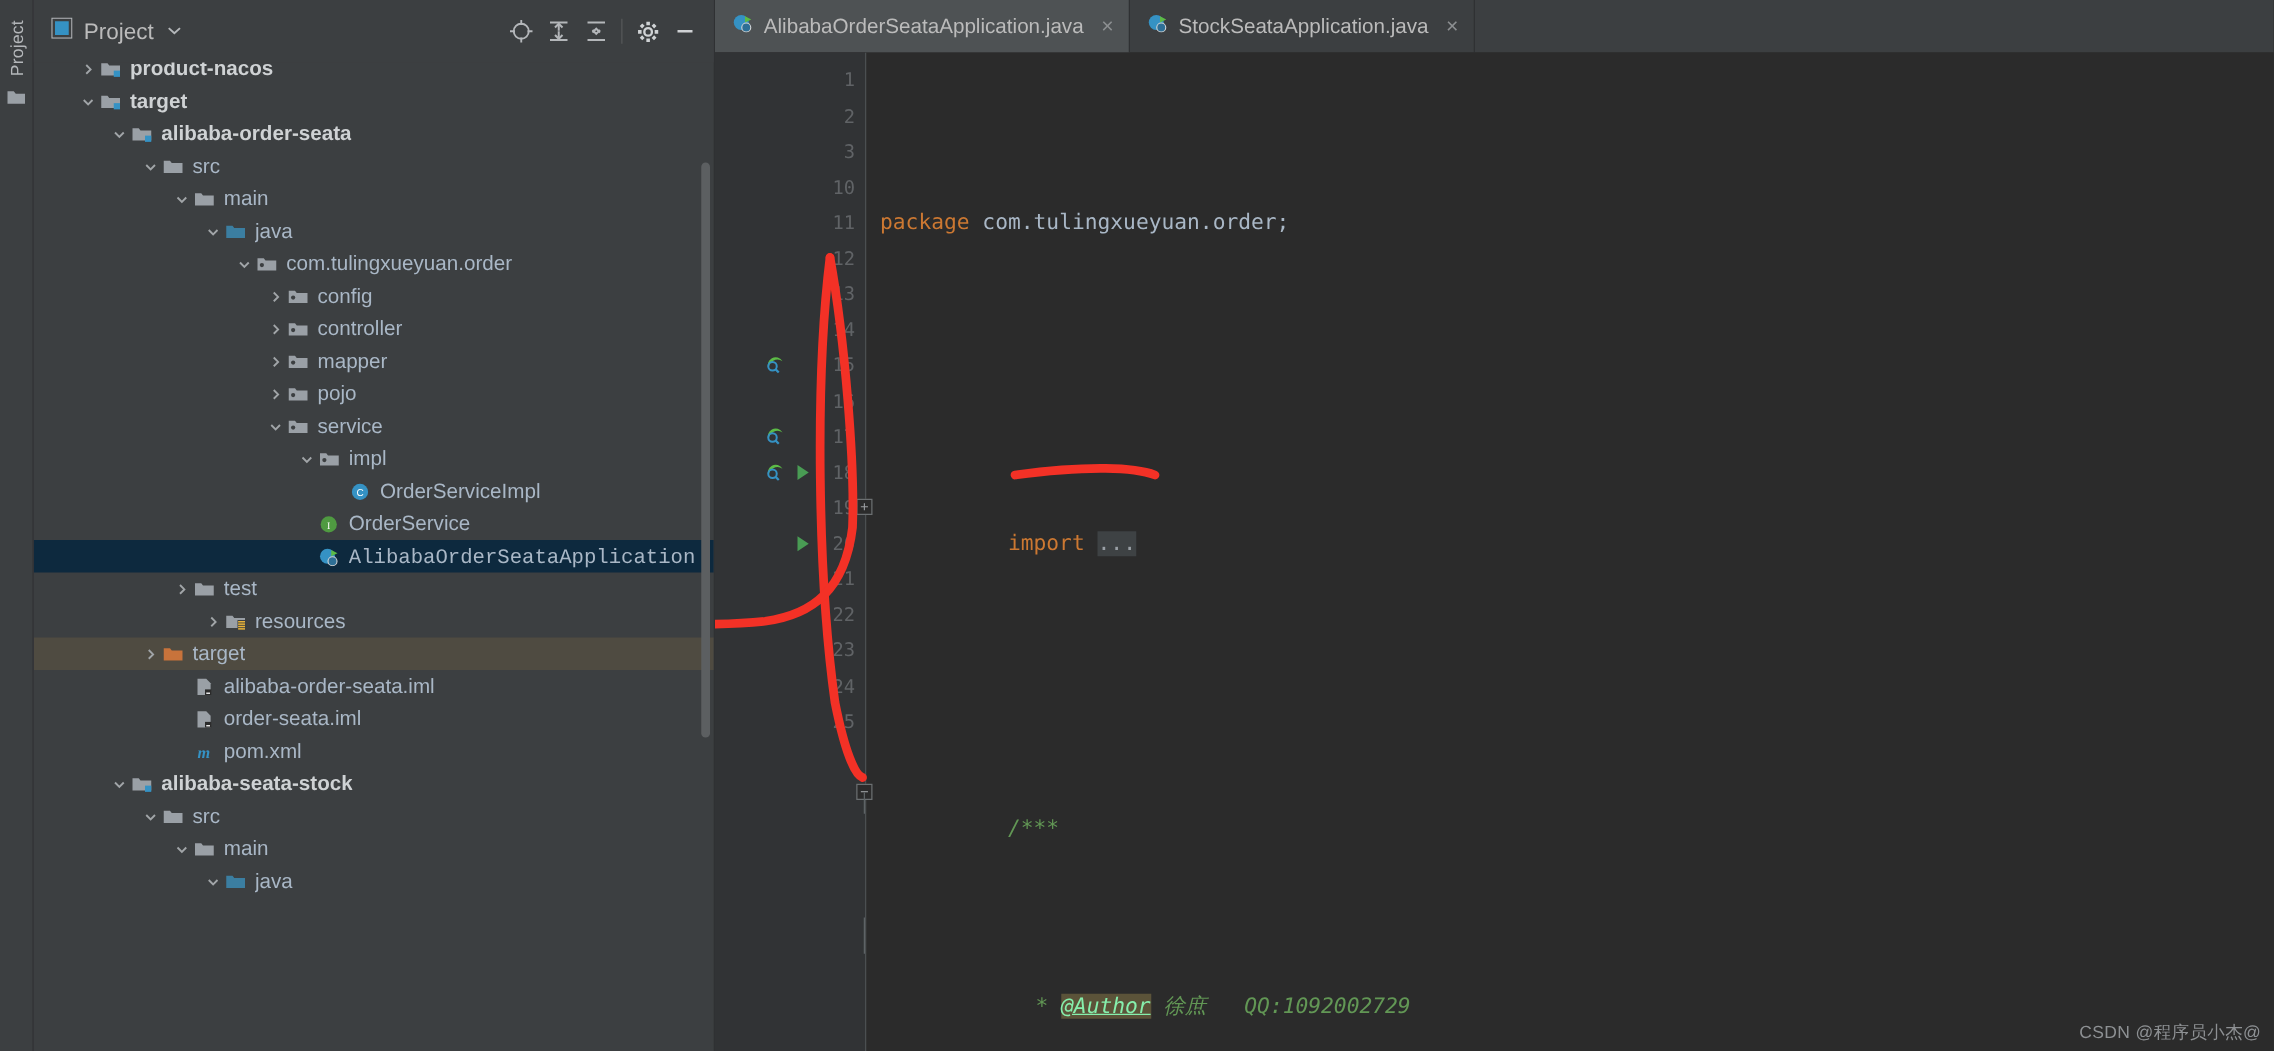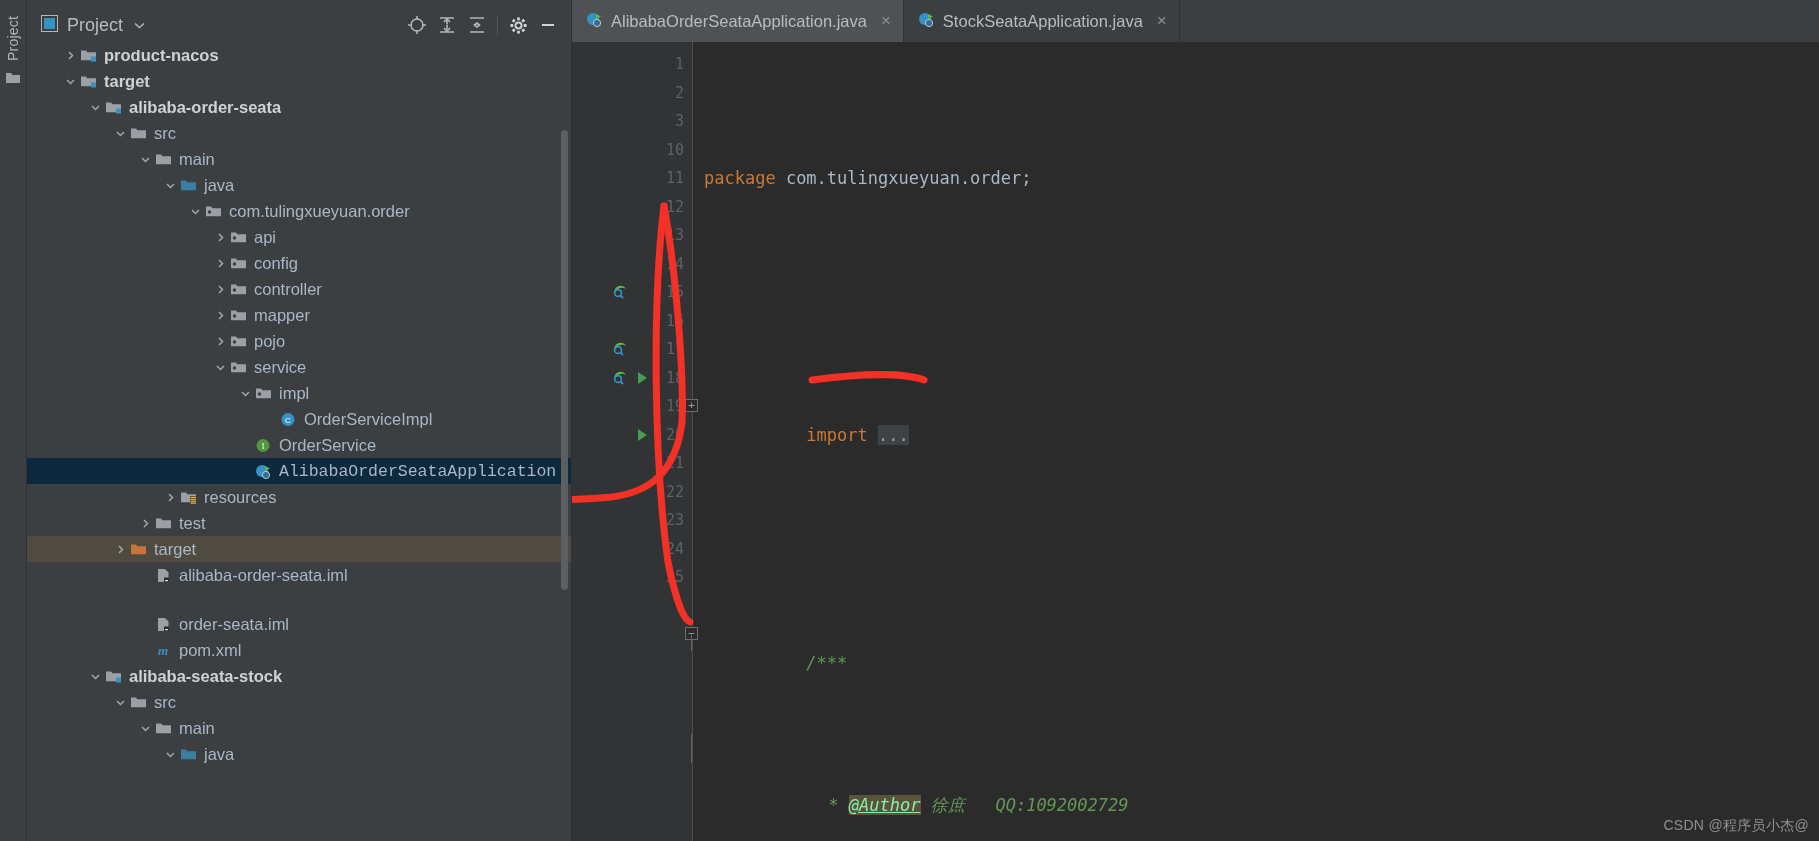--- a/index.html
+++ b/index.html
@@ -270,34 +270,20 @@
             <svg width="11" height="11" viewBox="0 0 11 11">
               <path fill="none" stroke="#a1a5a8" stroke-width="1.5" d="M4 2l3.5 3.5L4 9"></path>
             </svg>
           </span>
           <span class="icon">
             <svg width="17" height="15" viewBox="0 0 17 15">
               <path d="M1 2.5h5l1.4 1.8H16v8H1z" fill="#9aa0a6"></path>
               <circle cx="4.5" cy="8" r="1.7" fill="#3c3f41"></circle>
             </svg>
           </span>
-          <span class="label">api</span>
-        </div>
-        <div class="row" style="padding-left: 185px;">
-          <span class="twisty">
-            <svg width="11" height="11" viewBox="0 0 11 11">
-              <path fill="none" stroke="#a1a5a8" stroke-width="1.5" d="M4 2l3.5 3.5L4 9"></path>
-            </svg>
-          </span>
-          <span class="icon">
-            <svg width="17" height="15" viewBox="0 0 17 15">
-              <path d="M1 2.5h5l1.4 1.8H16v8H1z" fill="#9aa0a6"></path>
-              <circle cx="4.5" cy="8" r="1.7" fill="#3c3f41"></circle>
-            </svg>
-          </span>
           <span class="label">config</span>
         </div>
         <div class="row" style="padding-left: 185px;">
           <span class="twisty">
             <svg width="11" height="11" viewBox="0 0 11 11">
               <path fill="none" stroke="#a1a5a8" stroke-width="1.5" d="M4 2l3.5 3.5L4 9"></path>
             </svg>
           </span>
           <span class="icon">
             <svg width="17" height="15" viewBox="0 0 17 15">
@@ -386,52 +372,52 @@
         <div class="row sel" style="padding-left: 210px; font-family: Liberation Mono, monospace;">
           <span class="twisty"></span>
           <span class="icon">
             <svg width="17" height="15" viewBox="0 0 17 15">
               <circle cx="7" cy="7" r="6" fill="#3592c4"></circle>
               <path d="M10 2l5 2.5-5 2.5z" fill="#5cbb46"></path>
               <circle cx="11" cy="11" r="3.6" fill="#2e6f96" stroke="#cfd2d4" stroke-width="0.9"></circle>
             </svg>
           </span>
           <span class="label">AlibabaOrderSeataApplication</span>
+        </div>
+        <div class="row" style="padding-left: 110px;">
+          <span class="twisty">
+            <svg width="11" height="11" viewBox="0 0 11 11">
+              <path fill="none" stroke="#a1a5a8" stroke-width="1.5" d="M4 2l3.5 3.5L4 9"></path>
+            </svg>
+          </span>
+          <span class="icon">
+            <svg width="17" height="15" viewBox="0 0 17 15">
+              <path d="M1 2.5h5l1.4 1.8H16v8H1z" fill="#9aa0a6"></path>
+            </svg>
+          </span>
+          <span class="label">test</span>
         </div>
         <div class="row" style="padding-left: 135px;">
           <span class="twisty">
             <svg width="11" height="11" viewBox="0 0 11 11">
               <path fill="none" stroke="#a1a5a8" stroke-width="1.5" d="M4 2l3.5 3.5L4 9"></path>
             </svg>
           </span>
           <span class="icon">
             <svg width="17" height="15" viewBox="0 0 17 15">
               <path d="M1 2.5h5l1.4 1.8H16v8H1z" fill="#9aa0a6"></path>
               <rect x="10" y="6" width="6.5" height="8" fill="#3c3f41"></rect>
               <rect x="10.5" y="6.8" width="5.5" height="1.2" fill="#e8b33a"></rect>
               <rect x="10.5" y="8.7" width="5.5" height="1.2" fill="#e8b33a"></rect>
               <rect x="10.5" y="10.6" width="5.5" height="1.2" fill="#e8b33a"></rect>
               <rect x="10.5" y="12.5" width="5.5" height="1.2" fill="#e8b33a"></rect>
             </svg>
           </span>
           <span class="label">resources</span>
         </div>
-        <div class="row" style="padding-left: 110px;">
-          <span class="twisty">
-            <svg width="11" height="11" viewBox="0 0 11 11">
-              <path fill="none" stroke="#a1a5a8" stroke-width="1.5" d="M4 2l3.5 3.5L4 9"></path>
-            </svg>
-          </span>
-          <span class="icon">
-            <svg width="17" height="15" viewBox="0 0 17 15">
-              <path d="M1 2.5h5l1.4 1.8H16v8H1z" fill="#9aa0a6"></path>
-            </svg>
-          </span>
-          <span class="label">test</span>
-        </div>
         <div class="row target-hl" style="padding-left: 85px;">
           <span class="twisty">
             <svg width="11" height="11" viewBox="0 0 11 11">
               <path fill="none" stroke="#a1a5a8" stroke-width="1.5" d="M4 2l3.5 3.5L4 9"></path>
             </svg>
           </span>
           <span class="icon">
             <svg width="17" height="15" viewBox="0 0 17 15">
               <path d="M1 2.5h5l1.4 1.8H16v8H1z" fill="#c8733b"></path>
             </svg>
@@ -442,21 +428,21 @@
           <span class="twisty"></span>
           <span class="icon">
             <svg width="17" height="15" viewBox="0 0 17 15">
               <path d="M3 1h7l3.5 3.5V14H3z" fill="#9aa0a6"></path>
               <rect x="9" y="9.5" width="5" height="4.5" fill="#2b2b2b"></rect>
               <rect x="10" y="12" width="3" height="1.2" fill="#e6e6e6"></rect>
             </svg>
           </span>
           <span class="label">alibaba-order-seata.iml</span>
         </div>
-        <div class="row" style="padding-left: 110px; margin-top: 23px;">
+        <div class="row" style="padding-left: 110px;">
           <span class="twisty"></span>
           <span class="icon">
             <svg width="17" height="15" viewBox="0 0 17 15">
               <path d="M3 1h7l3.5 3.5V14H3z" fill="#9aa0a6"></path>
               <rect x="9" y="9.5" width="5" height="4.5" fill="#2b2b2b"></rect>
               <rect x="10" y="12" width="3" height="1.2" fill="#e6e6e6"></rect>
             </svg>
           </span>
           <span class="label">order-seata.iml</span>
         </div>

